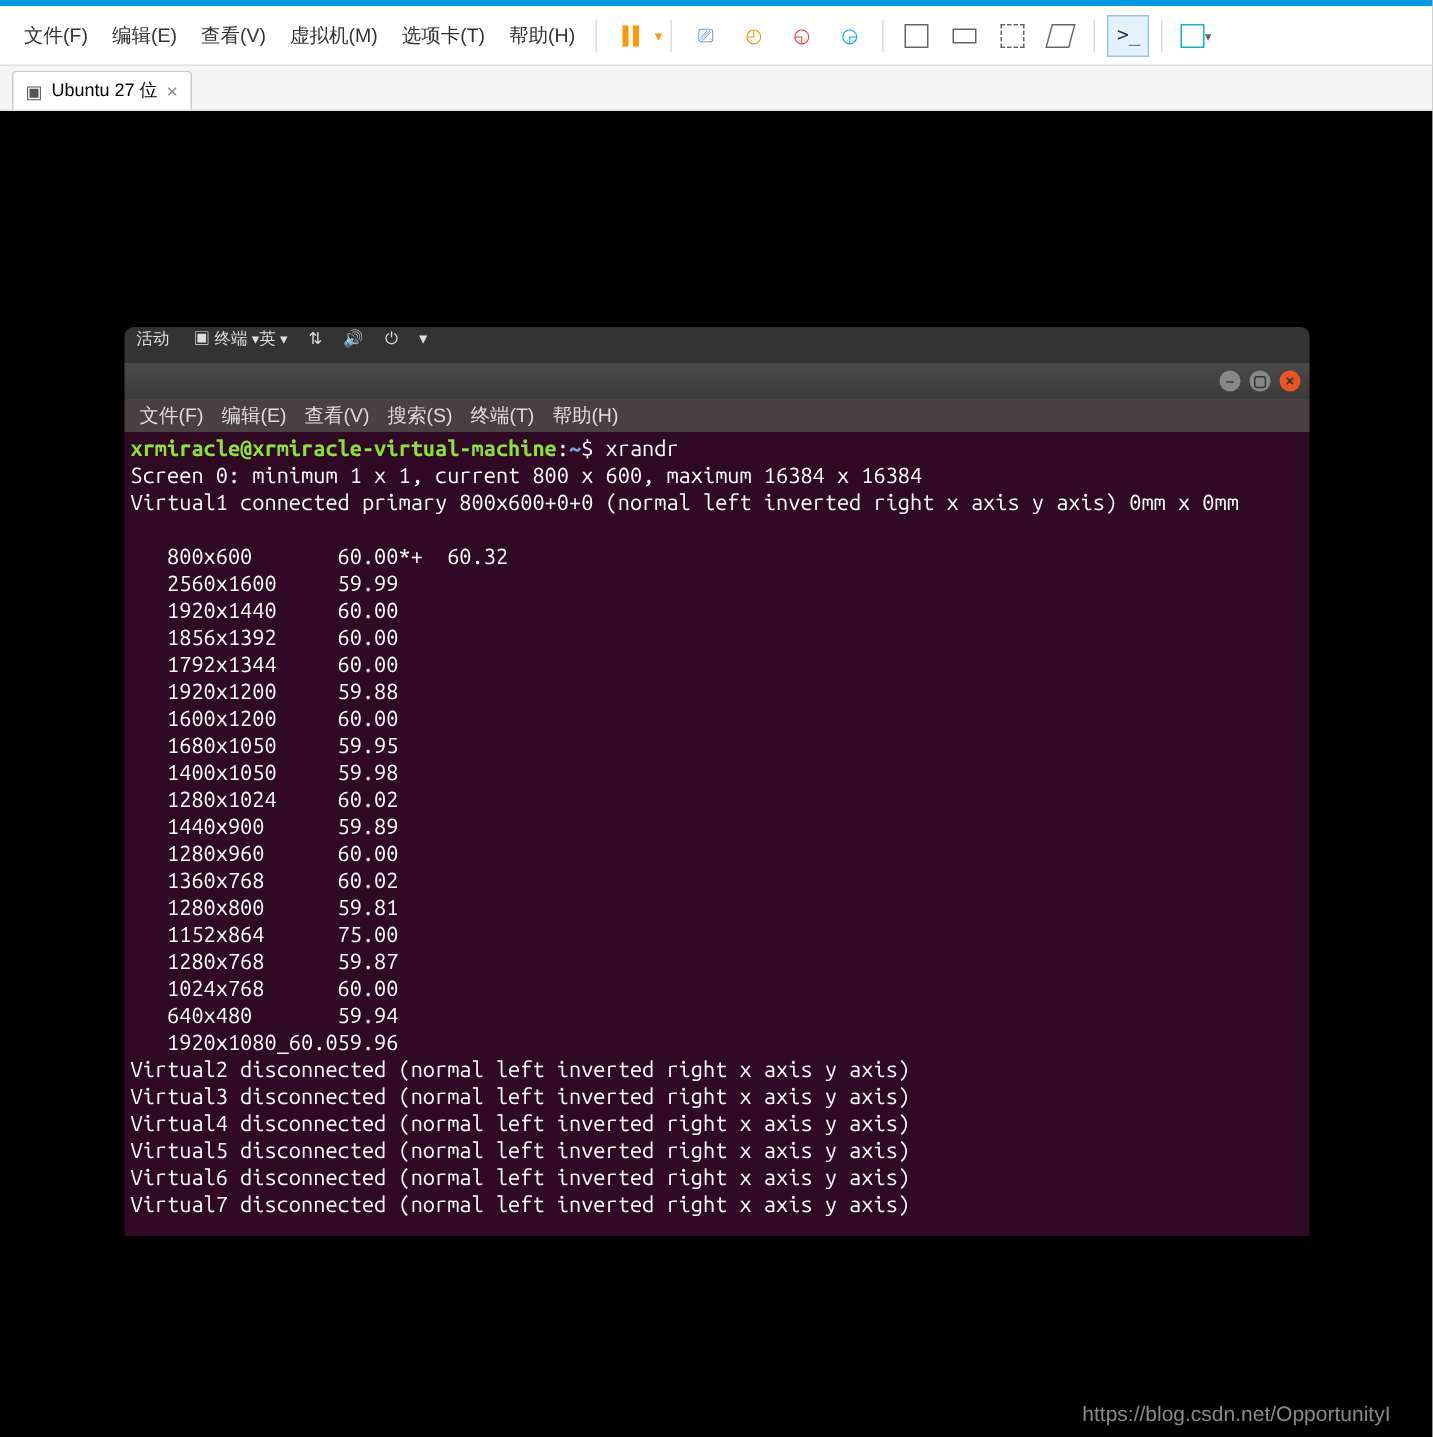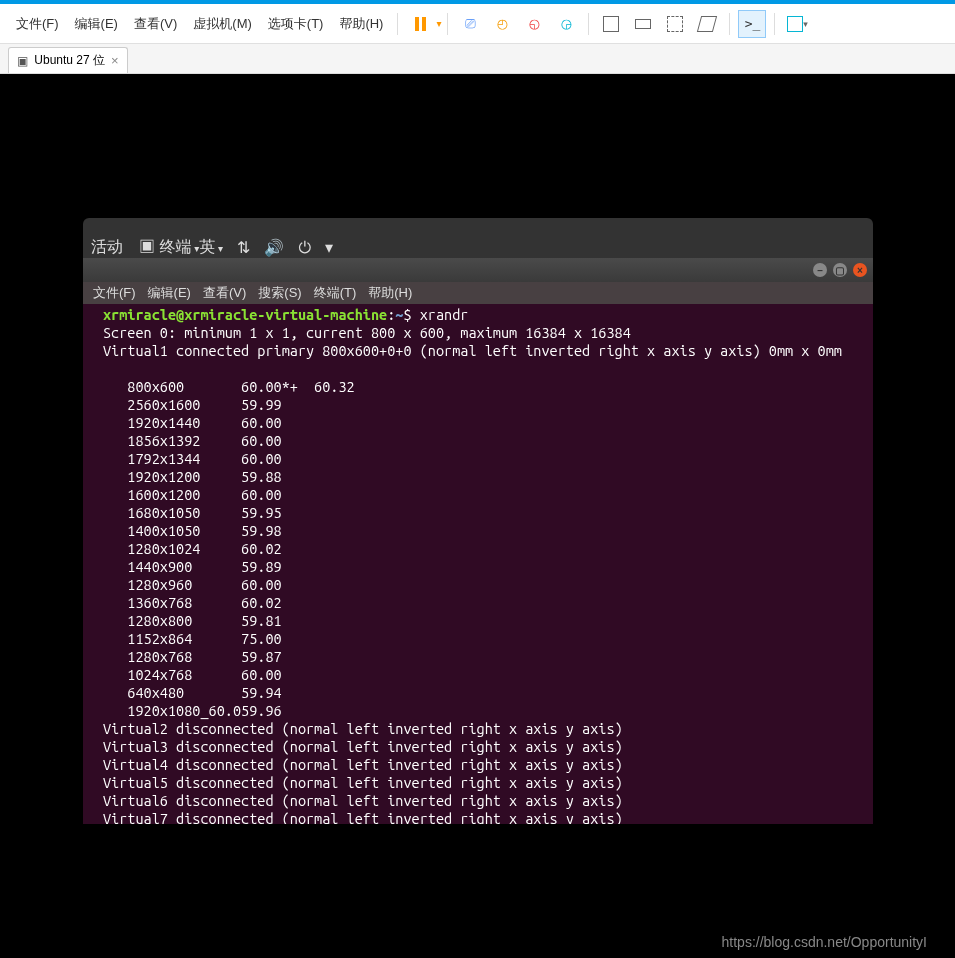--- a/index.html
+++ b/index.html
@@ -32,22 +32,22 @@
   .vm-screen {
     width: 955px; height: 884px; background: #000; position: relative; overflow: hidden;
   }
   
   .ubuntu-window {
     position: absolute; left: 83px; top: 144px; width: 790px; height: 606px;
     display: flex; flex-direction: column;
   }
   
   .ubuntu-topbar {
-    height: 40px; background: #333; color: #ddd; font-size: 16px;
-    display: flex; align-items: flex-end; padding: 0 8px;
+    height: 24px; background: #333; color: #ddd; font-size: 11px;
+    display: flex; align-items: flex-start; padding: 0 8px;
     border-radius: 6px 6px 0 0;
   }
   .ubuntu-topbar .left { display: flex; align-items: center; gap: 16px; }
   .ubuntu-topbar .center { flex: 1; text-align: center; font-weight: 700;}
   .ubuntu-topbar .right { display: flex; align-items: center; gap: 14px; }
   .ubuntu-topbar .dropdown::after { content: " ▾"; font-size: 10px; }
   
   .term-titlebar {
     height: 24px; background: linear-gradient(#4a4a4a, #3a3a3a); color: #ddd;
     display: flex; align-items: center; justify-content: center; font-size: 13px; font-weight: bold;
@@ -58,21 +58,21 @@
   .wc.min { background: #888; } .wc.max { background: #888; } .wc.close { background: #e95420; }
   
   .term-menubar {
     height: 22px; background: #484042; color: #ddd; font-size: 13px;
     display: flex; align-items: center; padding: 0 6px; gap: 4px;
   }
   .term-menubar span { padding: 0 4px; }
   
   .term-body {
     flex: 1; background: #300a24; color: #fff; font-family: "Ubuntu Mono","DejaVu Sans Mono",monospace;
-    font-size: 14.5px; line-height: 18px; padding: 2px 20px; overflow: hidden; white-space: pre;
+    font-size: 14.5px; line-height: 18px; padding: 2px 4px; overflow: hidden; white-space: pre;
   }
   .prompt-user { color: #8ae234; font-weight: bold; }
   .prompt-path { color: #729fcf; font-weight: bold; }
   
   .dock {
     position: absolute; left: 83px; top: 190px; width: 64px; display: flex; flex-direction: column;
     align-items: center; gap: 10px; padding-top: 4px;
   }
   .dock-item {
     width: 48px; height: 48px; border-radius: 8px; display: flex; align-items: center; justify-content: center;

